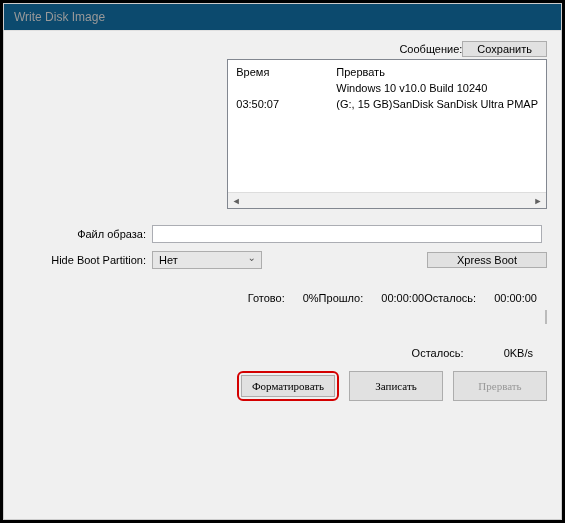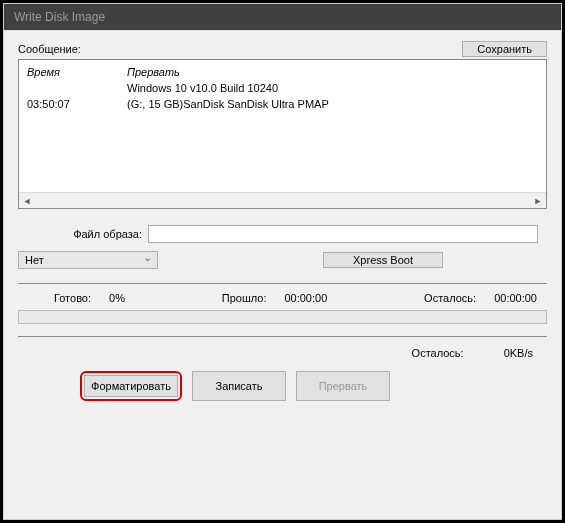--- a/index.html
+++ b/index.html
@@ -13,31 +13,32 @@
     }
     .window {
       background: #f0f0f0;
       width: 100%;
       height: 100%;
       border: 1px solid #ccc;
       display: flex;
       flex-direction: column;
     }
     .titlebar {
-      background: #404040;
+      background: #0c4a6e;
       padding: 6px 10px;
       font-size: 12px;
       color: #999;
       border-bottom: 1px solid #e0e0e0;
     }
     .content {
       padding: 10px 14px;
       flex: 1;
       display: flex;
       flex-direction: column;
+      align-items: flex-end;
     }
     .msg-row {
       display: flex;
       justify-content: space-between;
       align-items: center;
       margin-bottom: 2px;
     }
     .msg-label { font-size: 11px; }
     .btn {
       background: #e1e1e1;
@@ -57,21 +58,21 @@
     }
     .log-table {
       width: 100%;
       font-size: 11px;
       border-collapse: collapse;
     }
     .log-table td {
       padding: 2px 8px;
       vertical-align: top;
     }
-    .log-table tr:first-child td { padding-top: 6px; font-style: italic; }
+    .log-table tr:first-child td { padding-top: 6px; }
     .col-time { width: 100px; }
     .hscroll {
       position: absolute;
       bottom: 0; left: 0; right: 0;
       height: 16px;
       background: #f0f0f0;
       border-top: 1px solid #ddd;
       display: flex;
       justify-content: space-between;
       align-items: center;
@@ -108,21 +109,21 @@
     .select-wrap::after {
       content: "⌄";
       position: absolute;
       right: 6px; top: 1px;
       pointer-events: none;
       font-size: 10px;
       color: #555;
     }
     .sel-drive { width: 270px; }
     .sel-method { width: 110px; }
-    .sel-hide { width: 140px; padding-left: 6px; }
+    .sel-hide { width: 110px; padding-left: 6px; }
     .text-input {
       background: #fff;
       border: 1px solid #abadb3;
       padding: 2px 4px;
       font-size: 11px;
       font-family: inherit;
       width: 390px;
     }
     .checkbox-wrap {
       display: inline-flex;
@@ -160,21 +161,21 @@
       justify-content: flex-end;
       gap: 40px;
       padding: 4px 14px 12px 0;
       font-size: 11px;
     }
     .button-row {
       display: flex;
       gap: 10px;
       padding: 0 0 6px 66px;
     }
-    .button-row .btn { width: 94px; padding: 4px 0; text-align:center; }
+    .button-row .btn { width: 94px; padding: 4px 0; text-align:center;font-family:Liberation Serif, serif; }
     .highlight {
       border: 2px solid #d40000;
       border-radius: 6px;
       padding: 2px;
       margin-left: -4px;
     }
     .highlight .btn { width: 94px; }
   </style>
 </head>
 <body>
@@ -216,20 +217,21 @@
     <div class="form-area">
 
 
       <div class="form-row">
         <span class="form-label">Файл образа:</span>
         <input class="text-input" type="text" value="" style="">
       </div>
 
 
       <div class="form-row xpress-row">
+        <span class="form-label">Hide Boot Partition:</span>
         <span class="select-wrap">
           <select class="select sel-hide">
             <option>Нет</option>
           </select>
         </span>
         <button class="btn xpress-btn">Xpress Boot</button>
       </div>
 
     </div>
 

